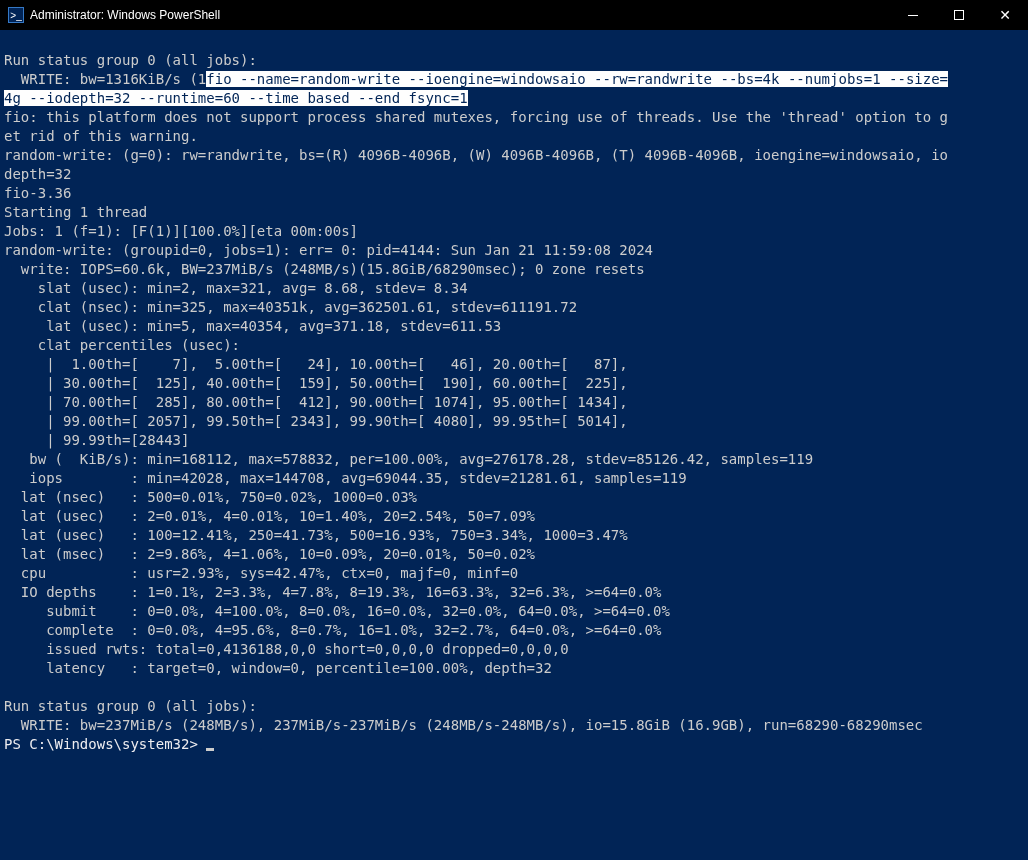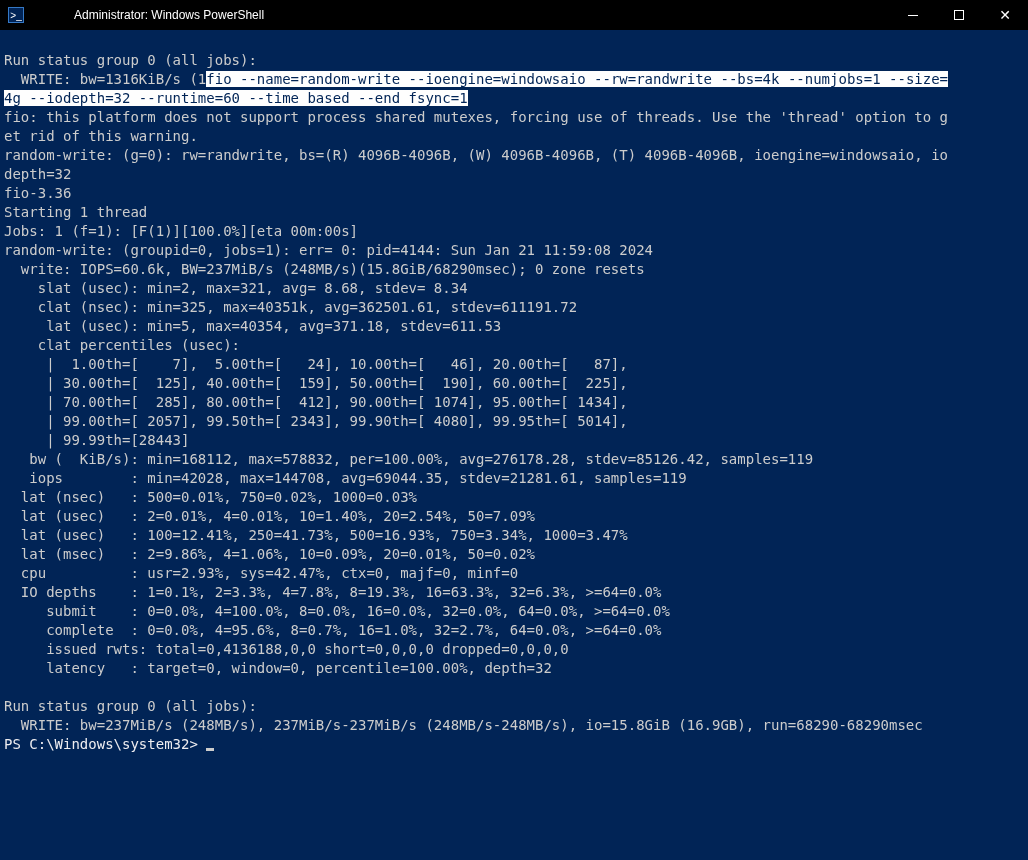--- a/index.html
+++ b/index.html
@@ -28,21 +28,21 @@
       height: 16px;
       background: #012456;
       margin-right: 6px;
       display: inline-flex;
       align-items: center;
       justify-content: center;
       font-size: 10px;
       color: #fff;
       border: 1px solid #3579c6;
     }
-    .titlebar-title { flex: 1; margin-left: 44px; }
+    .titlebar-title { flex: 1; }
     .win-controls { display: flex; height: 100%; }
     .win-btn {
       width: 46px;
       height: 30px;
       display: flex;
       align-items: center;
       justify-content: center;
       color: #ffffff;
       font-family: 'Segoe UI Symbol', sans-serif;
       font-size: 10px;

